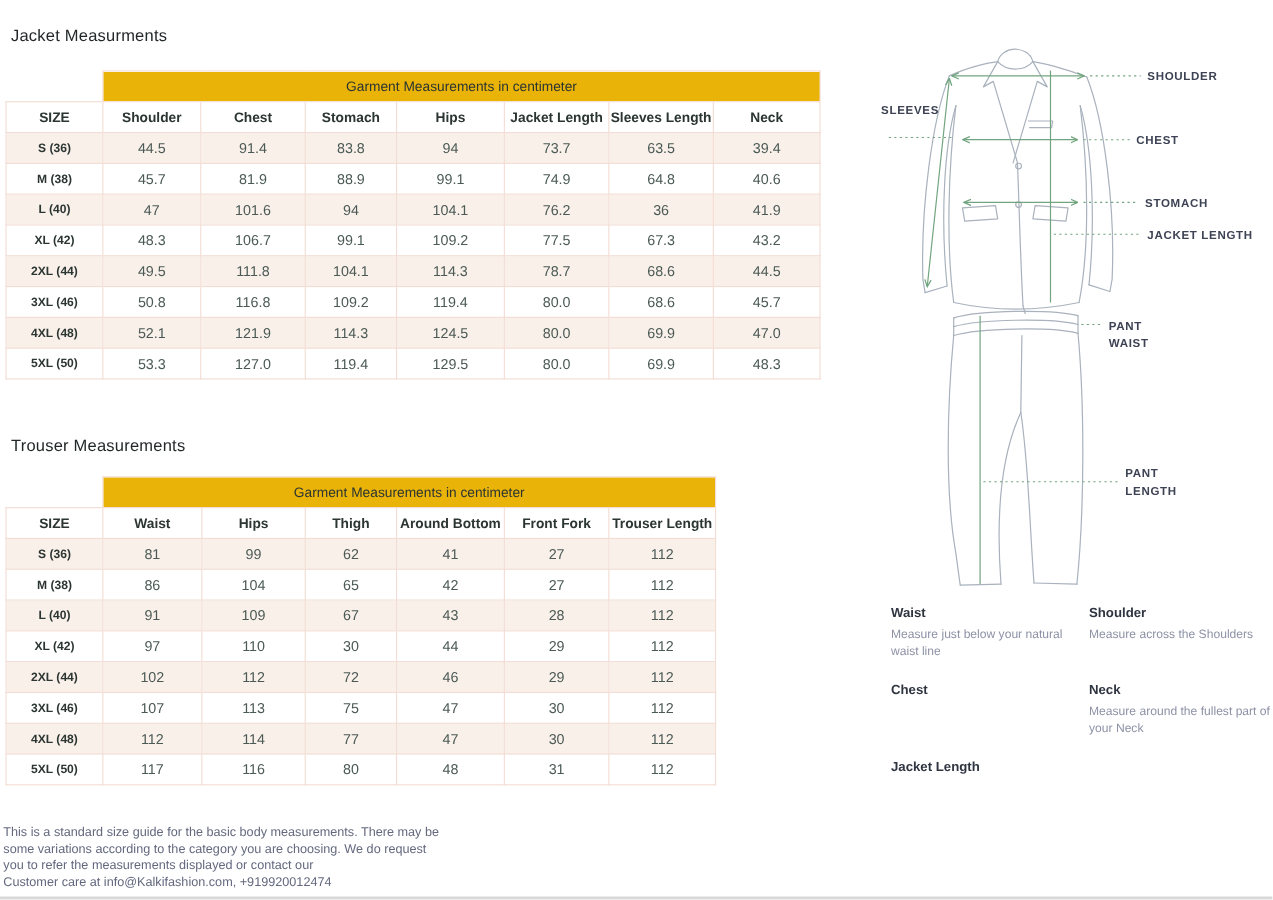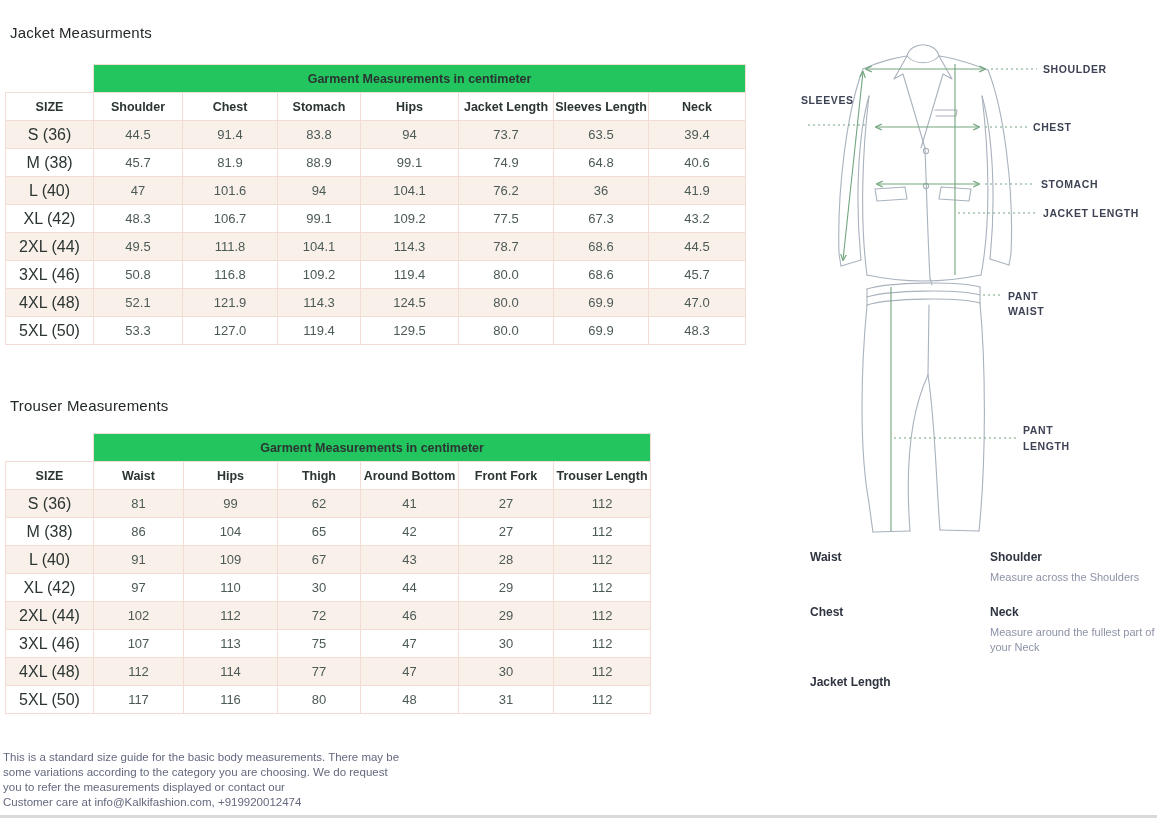--- a/index.html
+++ b/index.html
@@ -11,25 +11,25 @@
   #jacket-title  { left:10px; top:24px; }
   #trouser-title { left:10px; top:397px; }
 
   table { border-collapse:collapse; table-layout:fixed; position:absolute; }
   #jacket-table  { left:5px; top:64px;  width:740px; }
   #trouser-table { left:5px; top:433px; width:645px; }
 
   th, td { border:1px solid #f2dcd3; height:28px; text-align:center; vertical-align:middle;
            font-size:13px; overflow:hidden; white-space:nowrap; }
   td { color:#4b5a55; font-weight:400; }
-  tbody th { color:#2b3532; font-weight:400; font-size:16px; }
+  tbody th { color:#2b3532; font-weight:700; font-size:11px; }
   thead tr.cols th { background:#fff; color:#2b3532; font-weight:700; font-size:12.5px; }
   tbody tr:nth-child(odd) { background:#faf0ea; }
   tbody tr:nth-child(even) { background:#fff; }
-  thead tr.band td.band-cell { background:#22c55e; color:#2b3532; font-size:12.5px; font-weight:700; height:26px; }
+  thead tr.band td.band-cell { background:#eab308; color:#2b3532; font-size:12.5px; font-weight:400; height:26px; }
   thead tr.band td.corner { border:none; background:#fff; }
 
   .footer-note { position:absolute; left:3px; top:750px; width:430px; font-size:11.5px;
                  color:#63687e; line-height:15px; white-space:pre-line; }
 
   .diagram-svg { position:absolute; left:795px; top:28px; }
   .diagram-svg text { font-family:"Liberation Sans", sans-serif; font-size:10.5px; font-weight:600;
                       letter-spacing:.6px; fill:#3d4354; }
 
   .guide { position:absolute; left:810px; top:550px; width:345px; display:grid;
@@ -349,20 +349,21 @@
     <text x="248" y="189">JACKET LENGTH</text>
     <text x="213" y="272">PANT</text>
     <text x="213" y="287">WAIST</text>
     <text x="228" y="406">PANT</text>
     <text x="228" y="422">LENGTH</text>
   </svg>
 
   <div class="guide">
     <div class="guide-item">
       <div class="g-head">Waist</div>
+      <div class="g-body">Measure just below your natural waist line</div>
     </div>
     <div class="guide-item">
       <div class="g-head">Shoulder</div>
       <div class="g-body">Measure across the Shoulders</div>
     </div>
     <div class="guide-item">
       <div class="g-head">Chest</div>
     </div>
     <div class="guide-item">
       <div class="g-head">Neck</div>

